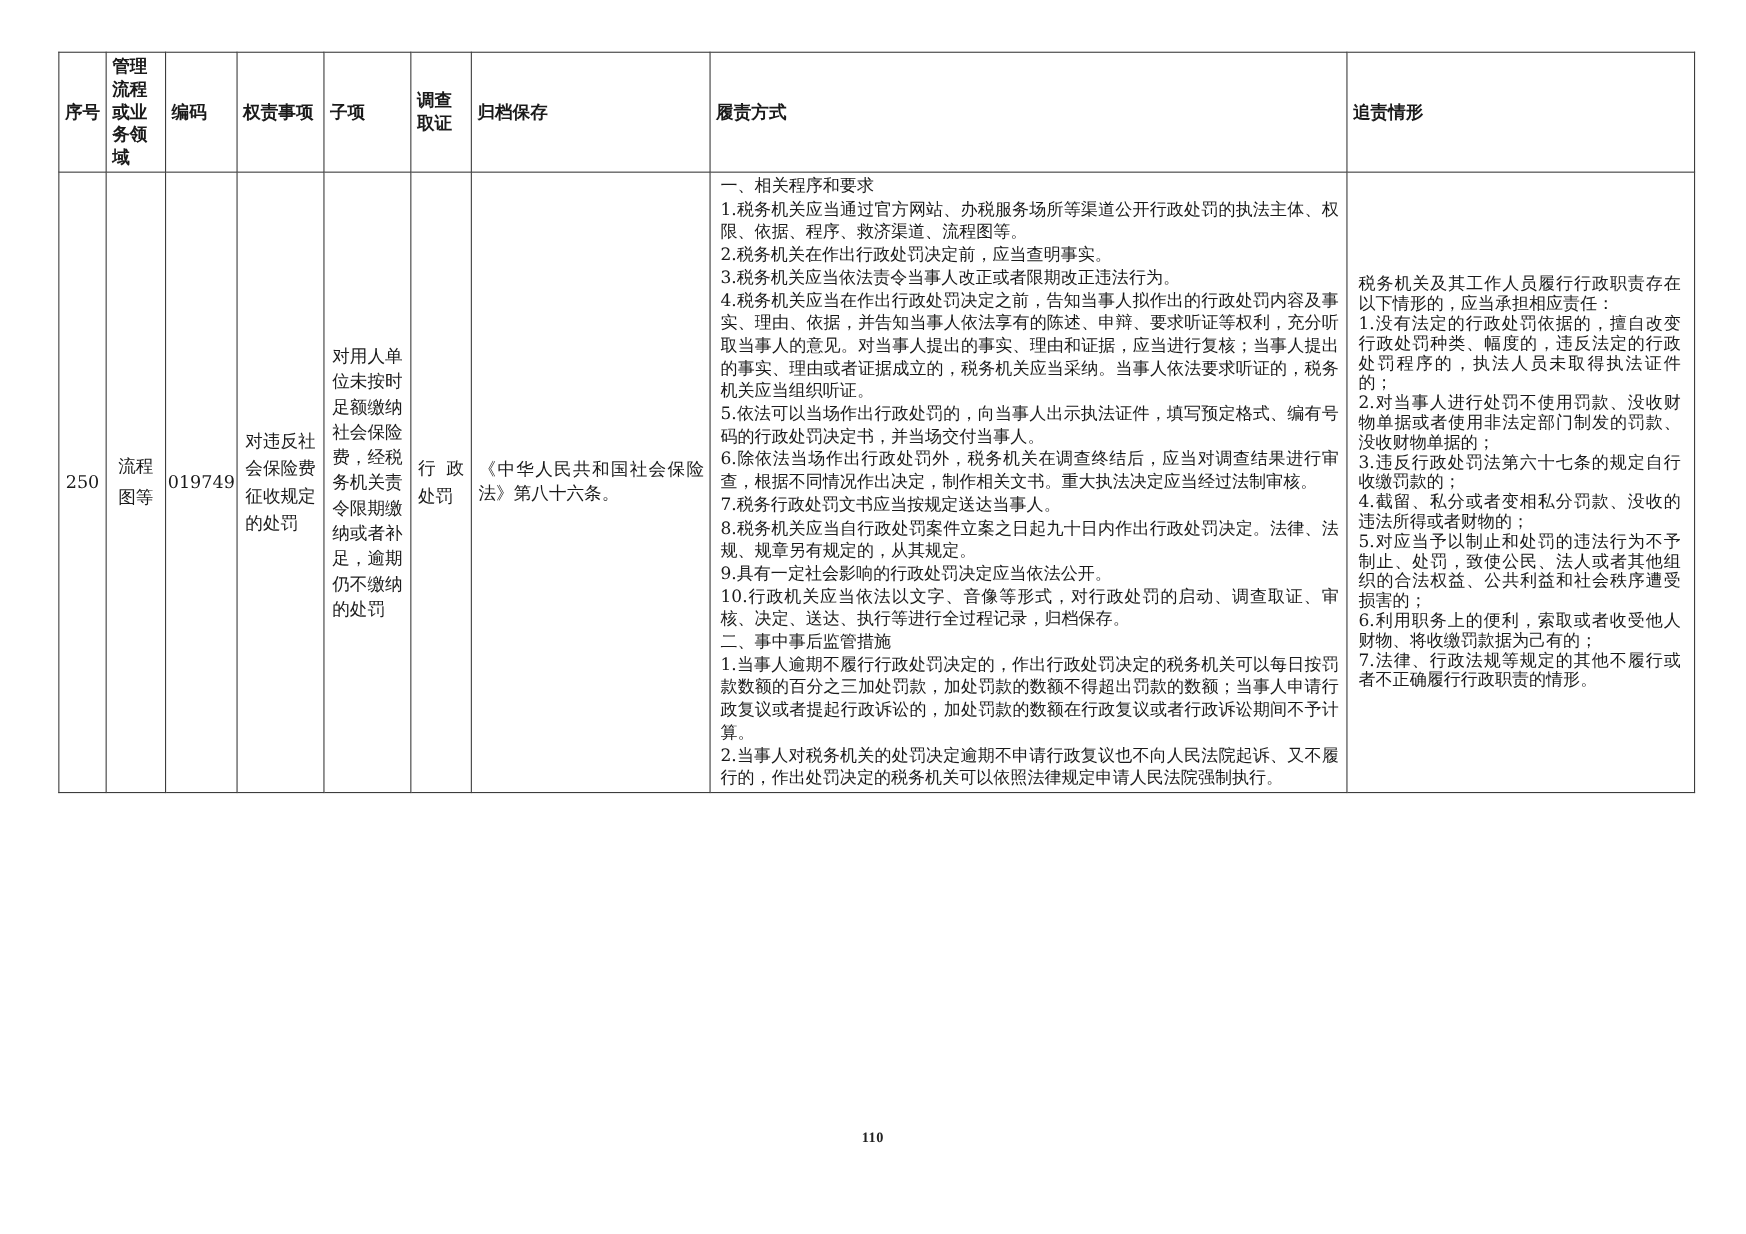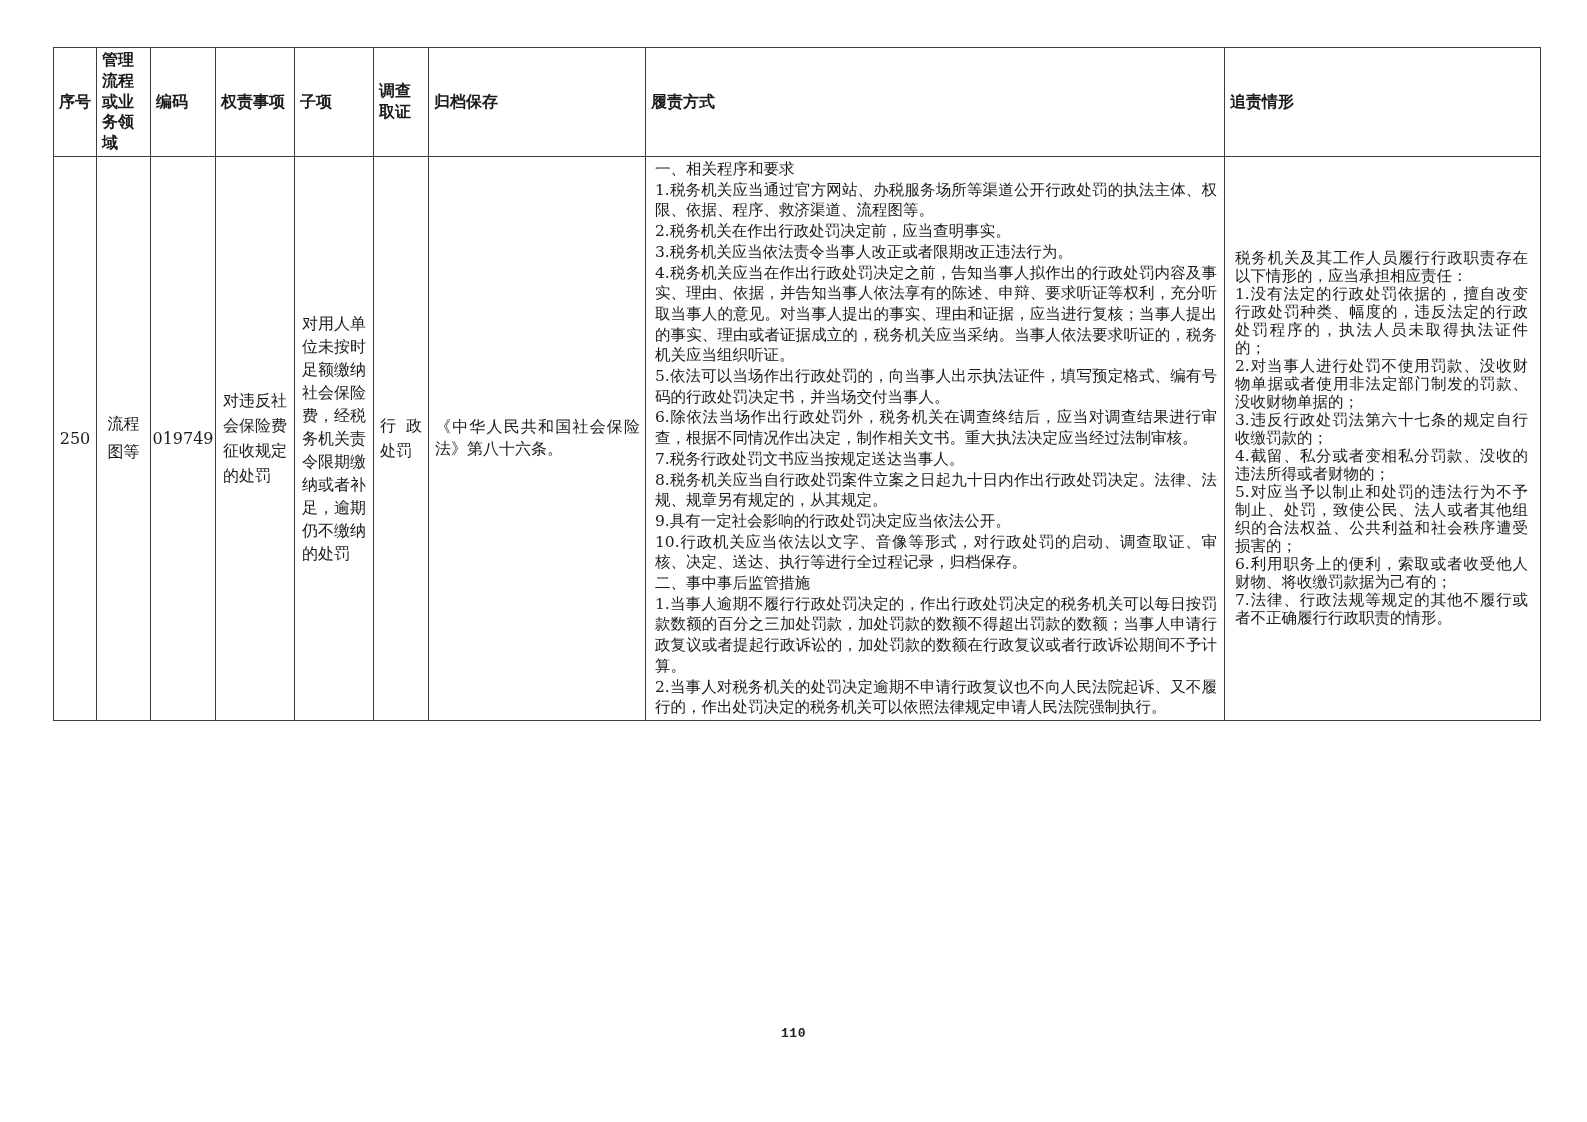--- a/index.html
+++ b/index.html
@@ -17,21 +17,21 @@
   .c-code{text-align:center;padding:2px 0;white-space:nowrap;}
   .c-matter{text-align:justify;text-justify:inter-ideograph;line-height:25px;padding:4px 7px;}
   .c-sub{text-align:justify;text-justify:inter-ideograph;line-height:23px;padding:4px 7px;}
   .c-type{text-align:justify;text-justify:inter-ideograph;line-height:25px;padding:4px 6px;}
   .c-basis{text-align:justify;text-justify:inter-ideograph;line-height:22px;padding:4px 5px 4px 6px;}
   .c-method{vertical-align:top;font-size:15.5px;line-height:20.7px;white-space:pre-wrap;
         text-align:justify;text-justify:inter-ideograph;padding:2px 7px 2px 9px;}
   .c-account{vertical-align:middle;font-size:15.5px;line-height:18px;white-space:pre-wrap;
         text-align:justify;text-justify:inter-ideograph;padding:4px 12px 4px 10px;}
   .page-number{position:absolute;left:0;right:0;top:1026px;text-align:center;
-        font-family:Liberation Mono, monospace;font-weight:bold;
+        font-family:Liberation Serif, serif;font-weight:bold;
         font-size:13px;color:#222;letter-spacing:0.5px;}
 </style>
 </head>
 <body>
 
 <div class="page">
 
   <table class="duty">
     <colgroup>
       <col style="width:43px">

